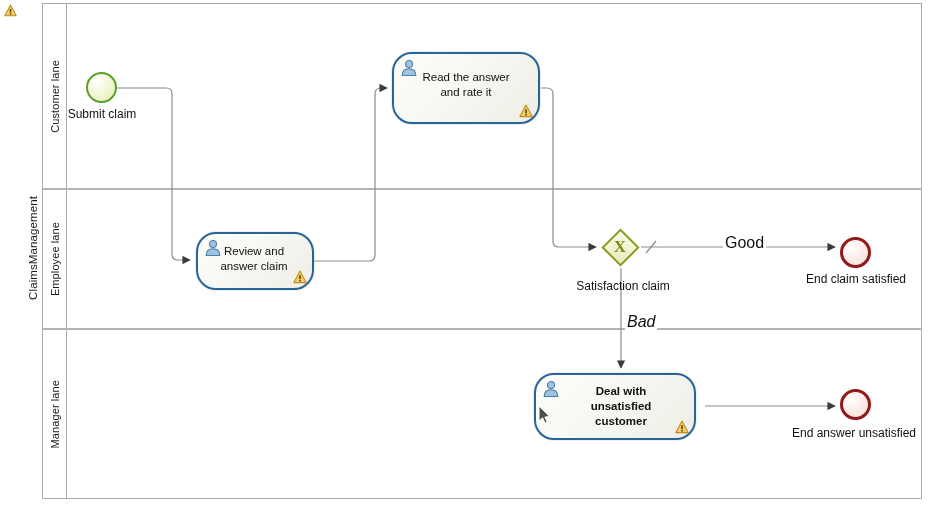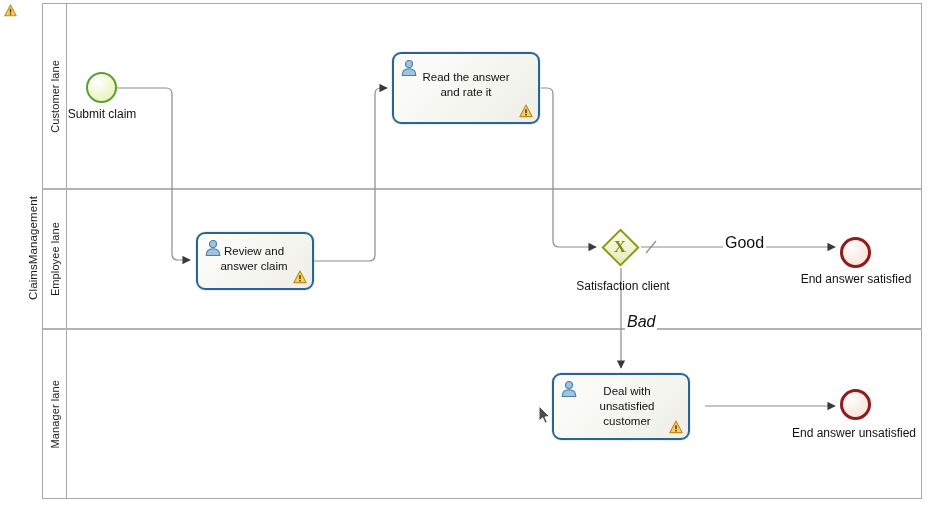--- a/index.html
+++ b/index.html
@@ -111,38 +111,38 @@
     background: #ffffff;
     padding: 0 2px;
   }
   #label-good { left: 723px; top: 234px; }
   #label-bad  { left: 625px; top: 313px; font-style: italic; }
 
   
   .task {
     box-sizing: border-box;
     border: 2px solid #2a6496;
-    border-radius: 9px;
+    border-radius: 20px;
     background: linear-gradient(135deg, #fdfdfb 0%, #f6f6f1 55%, #eeeee6 100%);
     box-shadow: 0 0 0 1px rgba(42,100,150,0.10);
   }
   .task-text {
     position: absolute;
     left: 0; right: 0;
     text-align: center;
     color: #111111;
     font-size: 11.5px;
     line-height: 15px;
     white-space: pre-line;
   }
   #task-read-answer  { left: 392px; top: 52px;  width: 148px; height: 72px; }
   #task-read-answer .task-text  { top: 16px; padding: 0 12px; }
   #task-review-claim { left: 196px; top: 232px; width: 118px; height: 58px; }
   #task-review-claim .task-text { top: 10px; padding: 0 20px 0 18px; }
-  #task-deal-unsat   { left: 552px; top: 373px; width: 138px; height: 67px; }
+  #task-deal-unsat   { left: 534px; top: 373px; width: 162px; height: 67px; font-weight: bold; }
   #task-deal-unsat .task-text   { top: 9px; padding: 0 8px 0 20px; }
 
   
   .user-icon {
     position: absolute;
     left: 6px; top: 5px;
     width: 18px; height: 18px;
   }
 
   
@@ -275,27 +275,27 @@
       <path d="M 8 1.2 L 15 14.4 L 1 14.4 Z" fill="#f5cd6a" stroke="#c08a1a" stroke-width="1.2" stroke-linejoin="round"></path>
       <rect x="7.1" y="6" width="1.8" height="4.4" fill="#5a4208"></rect>
       <rect x="7.1" y="11.3" width="1.8" height="1.8" fill="#5a4208"></rect>
     </svg>
   </div>
 
   <div class="abs" id="gateway-satisfaction">
     <div class="gw-shape"></div>
     <div class="gw-x">X</div>
   </div>
-  <div class="abs node-label" id="label-satisfaction">Satisfaction client</div>
+  <div class="abs node-label" id="label-satisfaction">Satisfaction claim</div>
 
   <div class="abs flow-label" id="label-good">Good</div>
   <div class="abs flow-label" id="label-bad">Bad</div>
 
   <div class="abs event end-event" id="end-client-satisfied"></div>
-  <div class="abs node-label" id="label-end-satisfied">End answer satisfied</div>
+  <div class="abs node-label" id="label-end-satisfied">End claim satisfied</div>
 
   <div class="abs event end-event" id="end-client-unsatisfied"></div>
   <div class="abs node-label" id="label-end-unsatisfied">End answer unsatisfied</div>
 
   <svg class="abs" id="canvas-warning" viewBox="0 0 16 16" xmlns="http://www.w3.org/2000/svg">
     <path d="M 8 1.2 L 15 14.4 L 1 14.4 Z" fill="#f5cd6a" stroke="#c08a1a" stroke-width="1.3" stroke-linejoin="round"></path>
     <rect x="7.1" y="6" width="1.8" height="4.4" fill="#5a4208"></rect>
     <rect x="7.1" y="11.3" width="1.8" height="1.8" fill="#5a4208"></rect>
   </svg>
 

